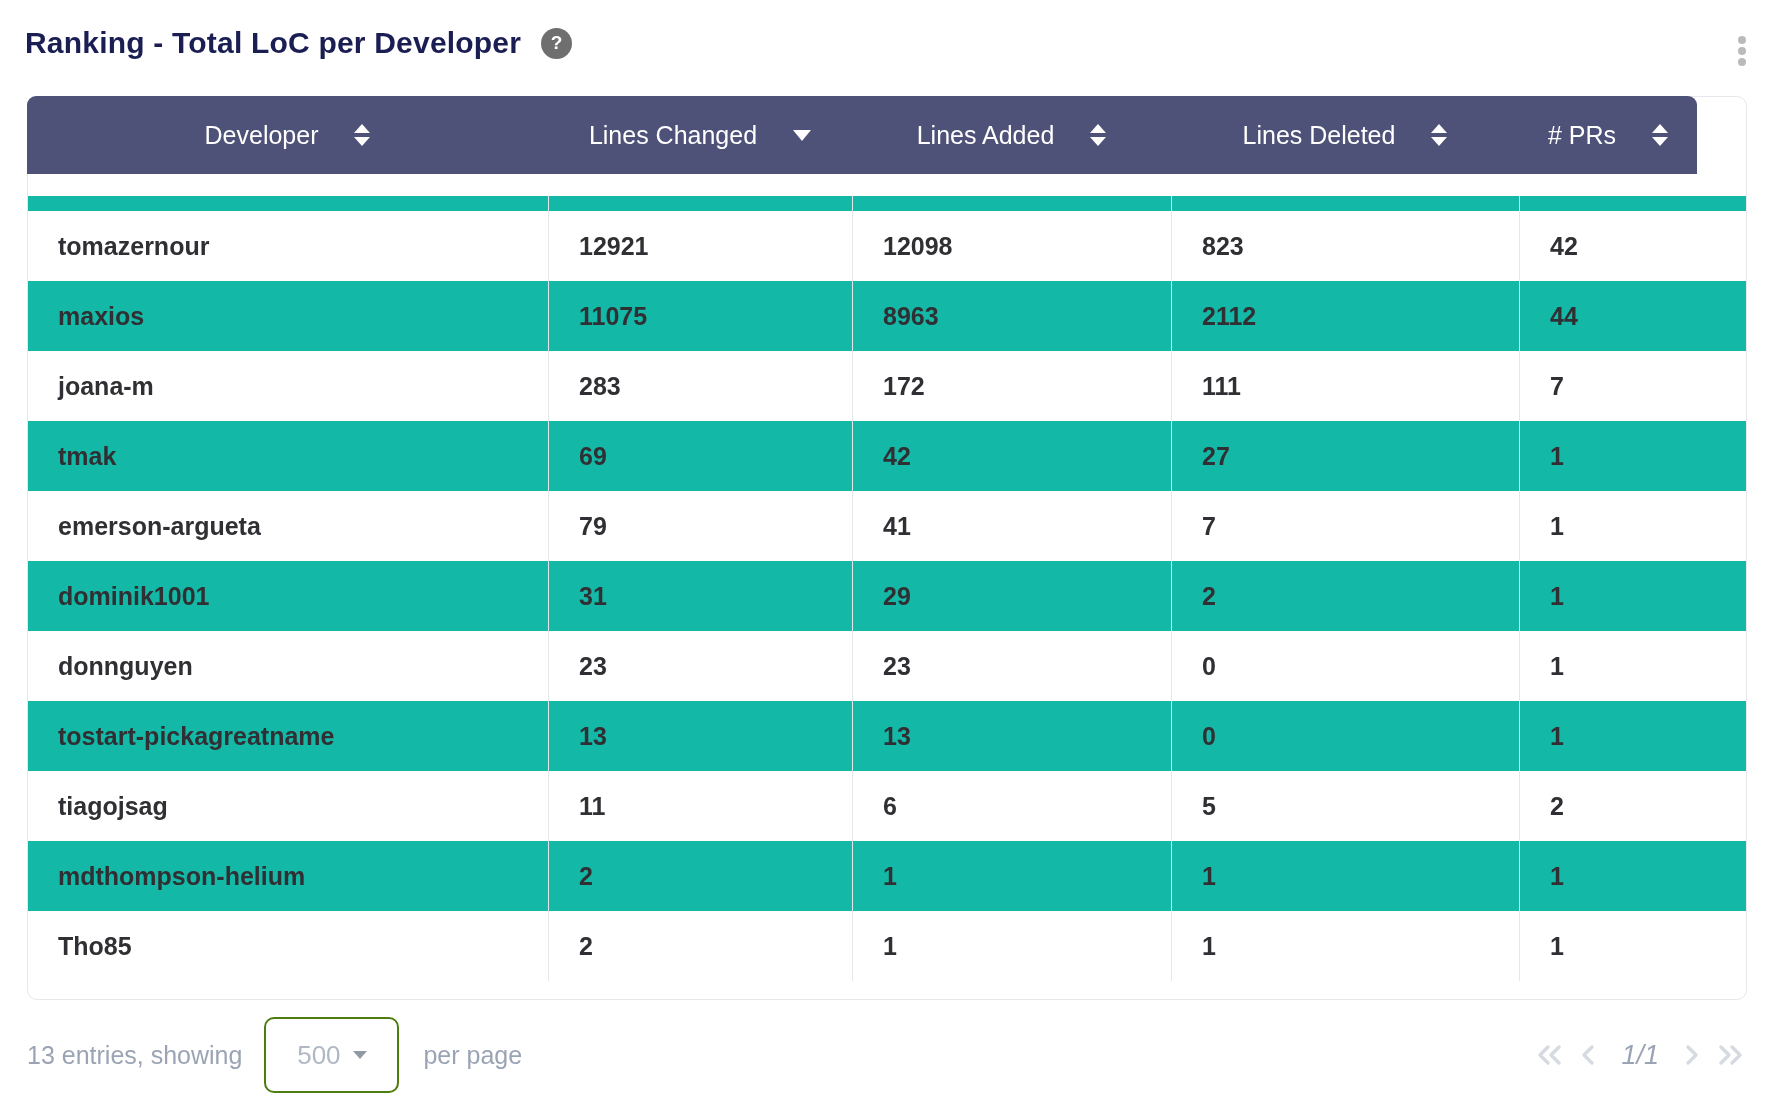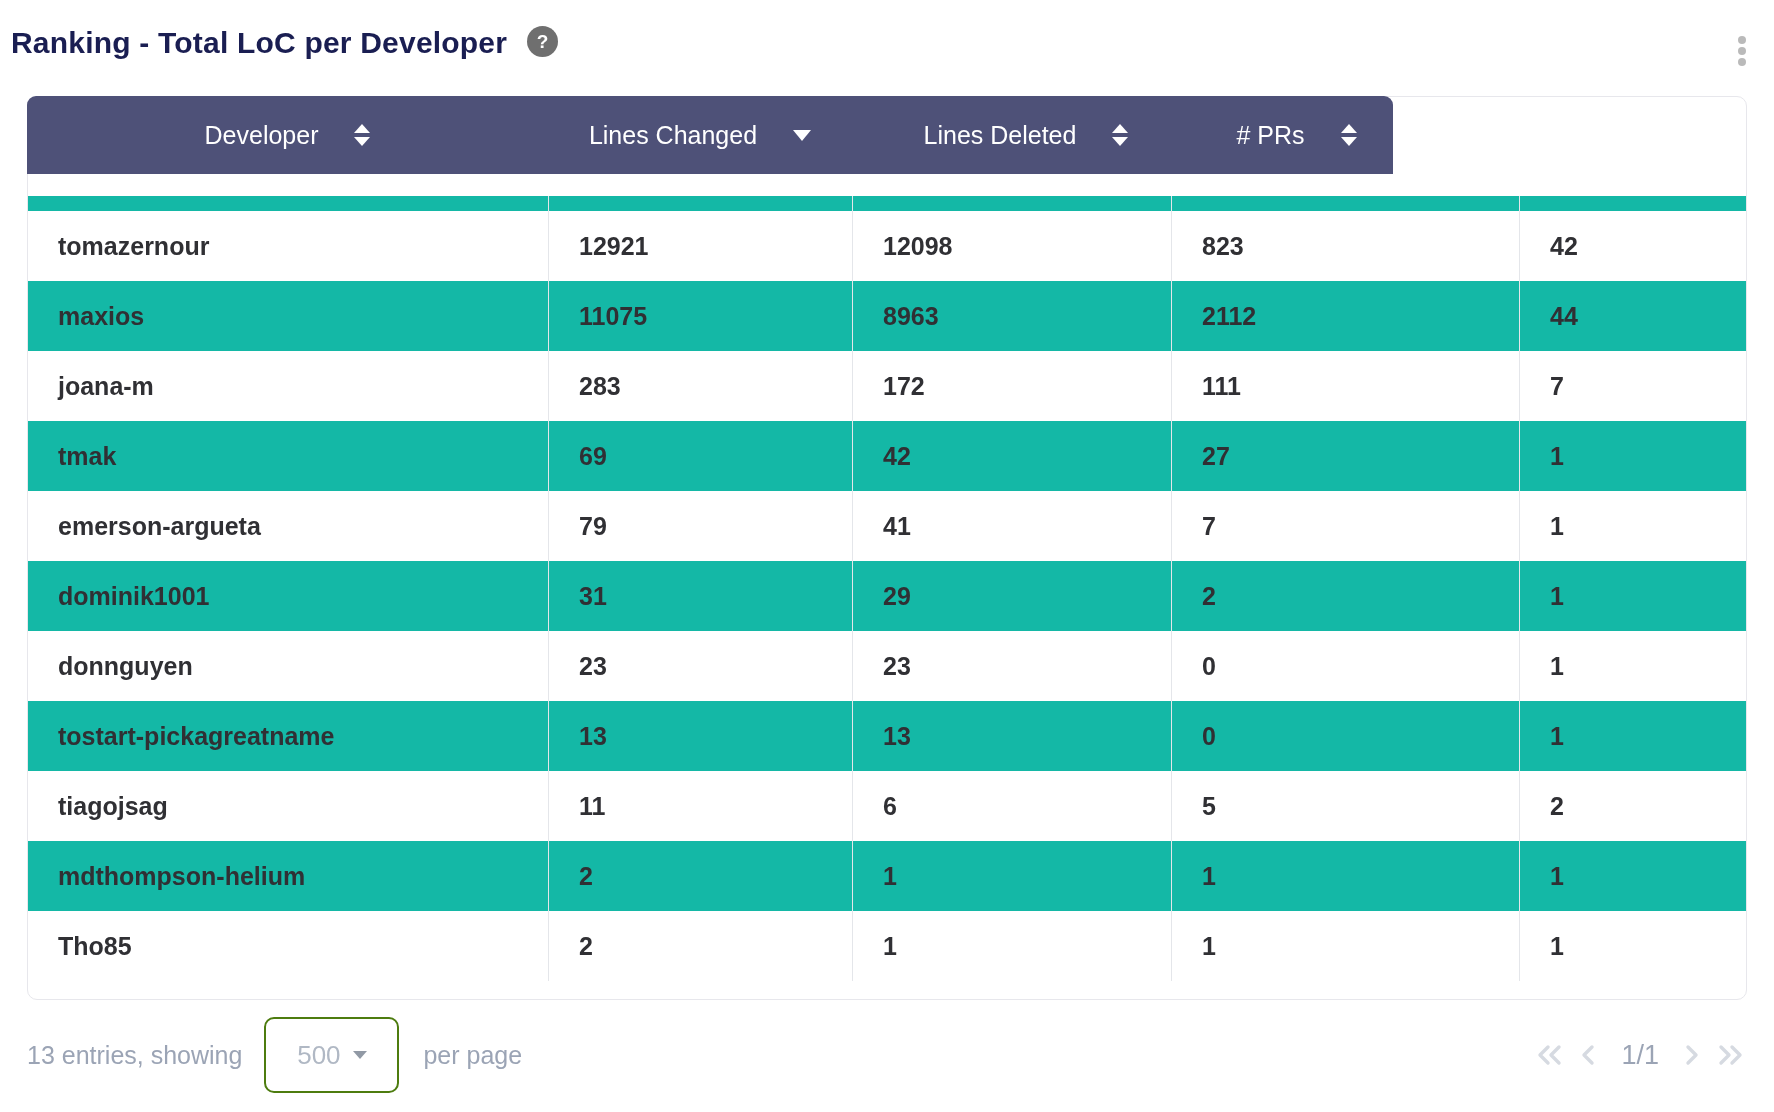--- a/index.html
+++ b/index.html
@@ -1,33 +1,33 @@
 <!DOCTYPE html>
 <html><head>
 <meta charset="utf-8">
 <style>
   * { margin:0; padding:0; box-sizing:border-box; }
   html,body { background:#fff; }
   body { font-family:"Liberation Sans", sans-serif; }
   .app { position:relative; width:1774px; height:1112px; background:#ffffff; overflow:hidden; }
 
   
-  .titlebar { position:absolute; left:11px; top:26px; display:flex; }
+  .titlebar { position:absolute; left:25px; top:26px; display:flex; align-items:center; }
   .page-title { font-size:30px; font-weight:700; color:#1a1e52; letter-spacing:.2px; }
   .help-icon { width:31px; height:31px; border-radius:50%; background:#6f6f6f; color:#fff;
                font-size:19px; font-weight:700; display:flex; align-items:center; justify-content:center;
                margin-left:20px; }
   .kebab { position:absolute; right:28px; top:36px; display:flex; flex-direction:column; gap:3px; cursor:pointer; }
   .kebab i { width:8px; height:8px; border-radius:50%; background:#bababa; display:block; }
 
   
   .card { position:absolute; left:27px; top:96px; width:1720px; height:904px;
           border:1px solid #e7e7ec; border-radius:10px; background:#fff; }
   .thead { display:flex; height:78px; background:#4e5178; border-radius:9px 9px 0 0;
-           margin:-1px -1px 0 -1px; width:1366px; }
+           margin:-1px -1px 0 -1px; width:1670px; }
   .th { display:flex; align-items:center; justify-content:center; color:#fff; font-size:25px;
         font-weight:500; cursor:pointer; }
   .th .gap { width:36px; }
   .c0 { width:521px; } .c1 { width:304px; } .c2 { width:319px; } .c3 { width:348px; } .c4 { flex:1; }
 
   
   .sort { display:flex; flex-direction:column; align-items:center; gap:4px; }
   .tri-up    { width:0; height:0; border-left:8px solid transparent; border-right:8px solid transparent; border-bottom:9px solid #fff; }
   .tri-down  { width:0; height:0; border-left:8px solid transparent; border-right:8px solid transparent; border-top:9px solid #fff; }
   .tri-down.big { border-left-width:9px; border-right-width:9px; border-top-width:11px; }
@@ -44,21 +44,21 @@
   
   .footer { position:absolute; left:27px; right:27px; top:1016px; height:78px;
             display:flex; align-items:center; }
   .entries-text, .per-page-text, .page-indicator { font-size:25px; color:#9ba4b5; }
   .pagesize { display:inline-flex; align-items:center; justify-content:center;
               width:135px; height:76px; border:2px solid #4d7c0f; border-radius:10px;
               margin:0 24px 0 22px; cursor:pointer; background:#fff; }
   .pagesize .val { font-size:26px; color:#b0b8c4; margin-right:12px; }
   .caret { width:0; height:0; border-left:7px solid transparent; border-right:7px solid transparent;
            border-top:8px solid #9199a5; }
-  .pager { margin-left:auto; display:flex; align-items:center; gap:10px; }
+  .pager { margin-left:auto; display:flex; align-items:center; gap:10px;font-style:italic; }
   .pager svg { display:block; cursor:pointer; }
   .page-indicator { margin:0 10px; font-size:27px; }
 </style>
 </head>
 <body>
 
 <div class="app">
 
   <div class="titlebar">
     <span class="page-title">Ranking - Total LoC per Developer</span>
@@ -78,20 +78,28 @@
         <span class="sort">
             <span class="tri-up"></span>
             <span class="tri-down"></span>
           </span>
       </div>
       <div class="th c1">
         <span>Lines Changed</span>
           <span class="gap"></span>
         <span class="sort">
             <span class="tri-down big"></span>
+          </span>
+      </div>
+      <div class="th c2">
+        <span>Lines Added</span>
+          <span class="gap"></span>
+        <span class="sort">
+            <span class="tri-up"></span>
+            <span class="tri-down"></span>
           </span>
       </div>
       <div class="th c3">
         <span>Lines Deleted</span>
           <span class="gap"></span>
         <span class="sort">
             <span class="tri-up"></span>
             <span class="tri-down"></span>
           </span>
       </div>

